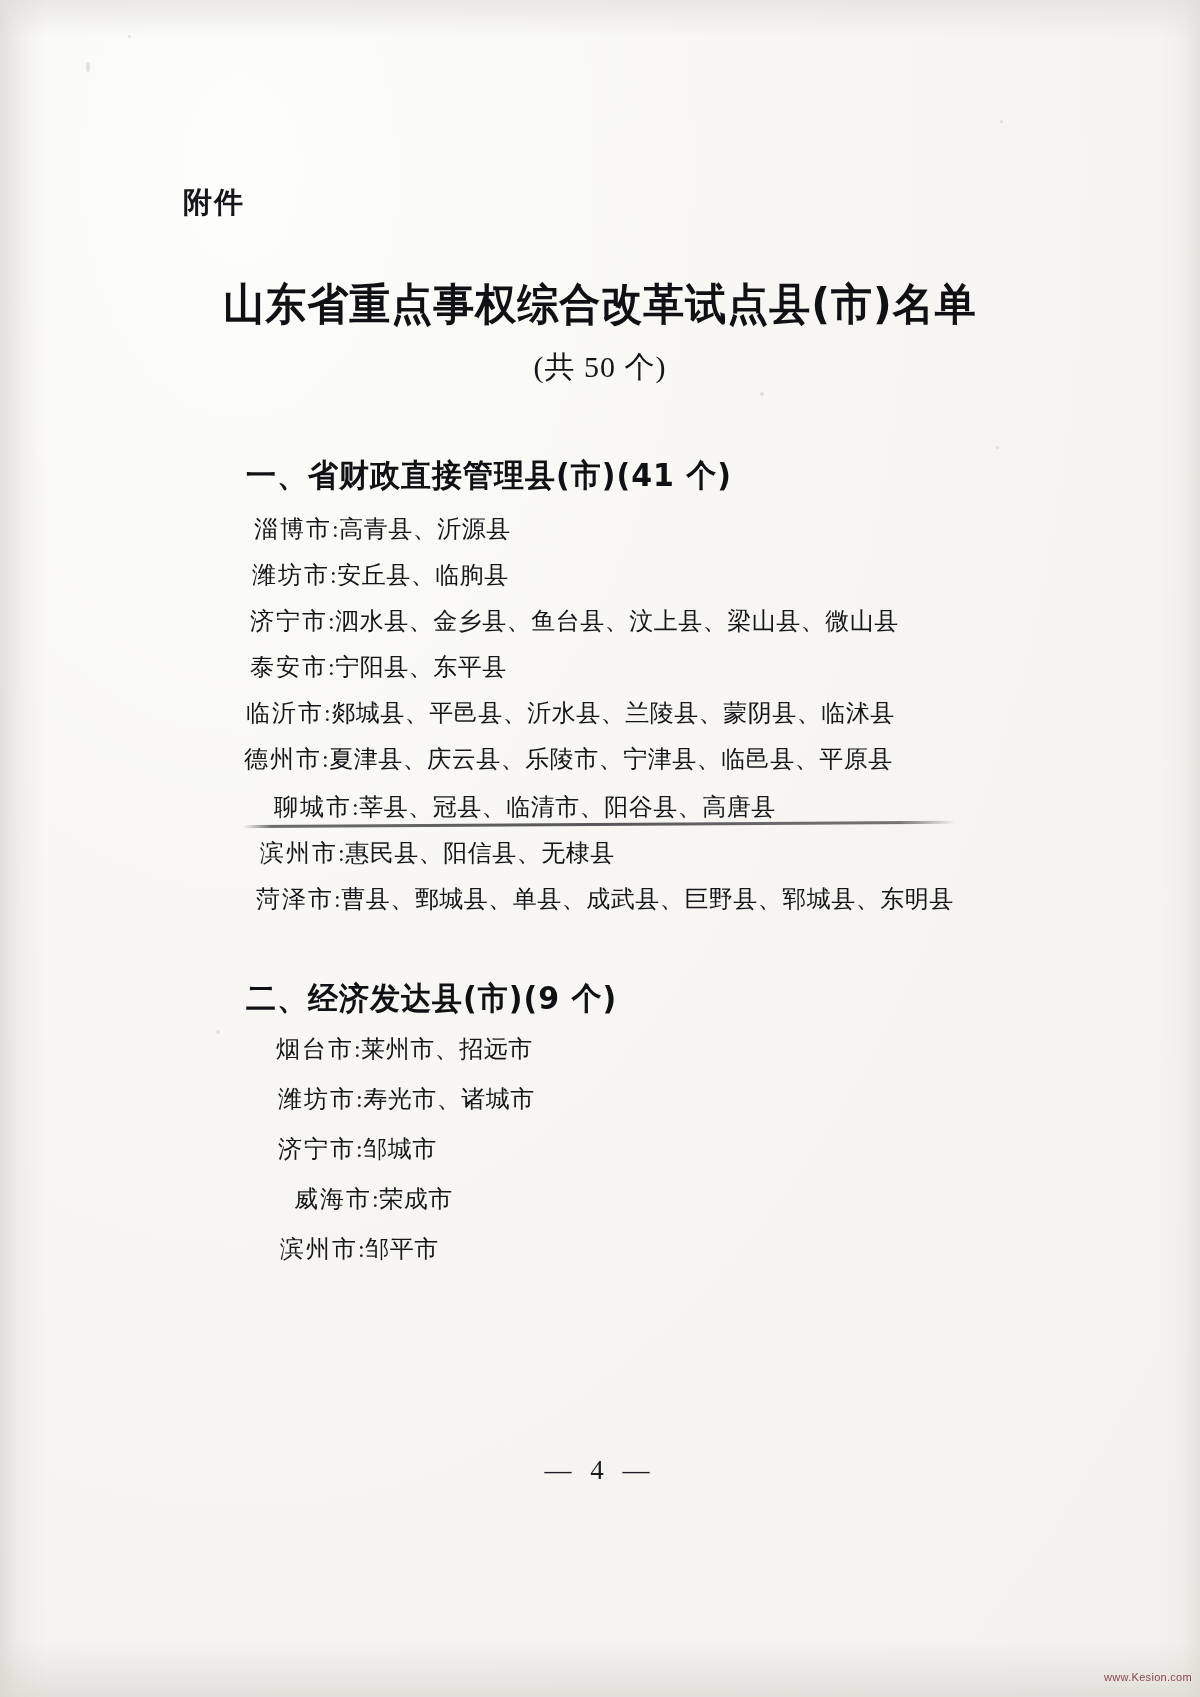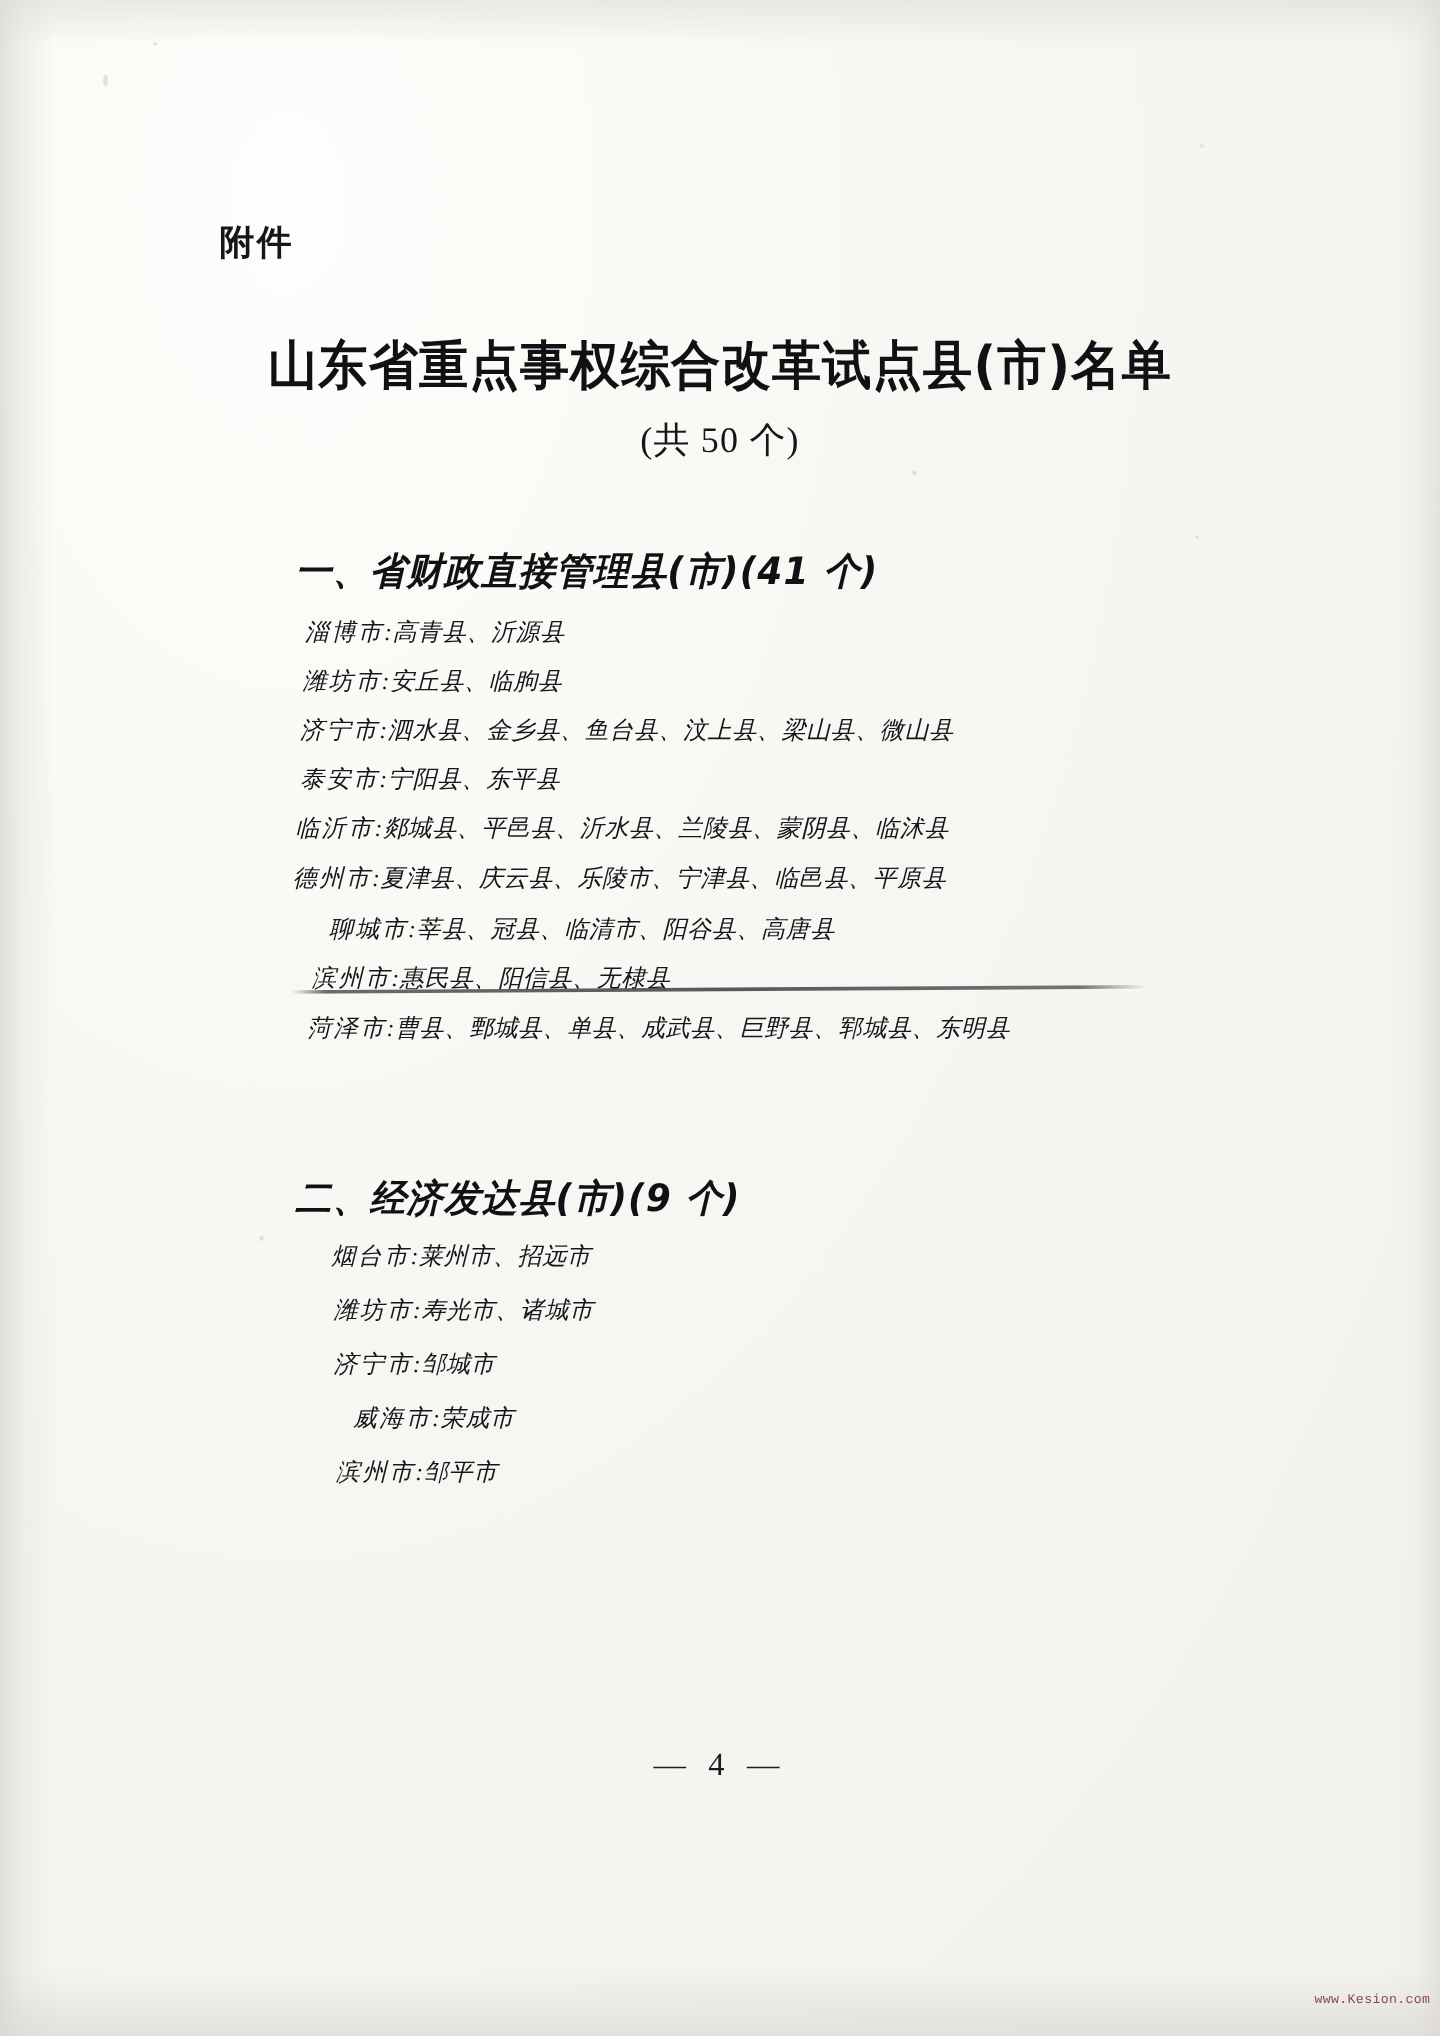--- a/index.html
+++ b/index.html
@@ -103,36 +103,35 @@
     text-align: center;
     font-size: 30px;
     color: #15161a;
     letter-spacing: 1px;
   }
 
   .section {
     position: absolute;
     left: 246px;
     width: 830px;
-    font-style: italic;
   }
 
   .section-heading {
     font-size: 30px;
     font-weight: bold;
     color: #101114;
     letter-spacing: 1px;
     font-family: "DejaVu Sans", sans-serif;
     transform: scaleY(1.05);
     transform-origin: left top;
     white-space: nowrap;
   }
 
   .entry {
-    font-size: 20px;
+    font-size: 24px;
     color: #15161a;
     white-space: nowrap;
     letter-spacing: 0.5px;
   }
 
   .entry .city {
     letter-spacing: 2px;
   }
 
   
@@ -159,24 +158,24 @@
     width: 1200px;
     text-align: center;
     font-size: 27px;
     color: #1b1c20;
     letter-spacing: 6px;
   }
 
   .watermark {
     position: absolute;
     right: 8px;
-    bottom: 24px;
+    bottom: 14px;
     font-size: 11px;
     color: #7a2a2a;
-    font-family: Liberation Mono, monospace;
+    font-family: Liberation Sans, sans-serif;
     letter-spacing: .3px;
     opacity: .85;
   }
 </style>
 </head>
 <body>
 
 <div class="page">
 
   <div class="paper-edge-left"></div>

